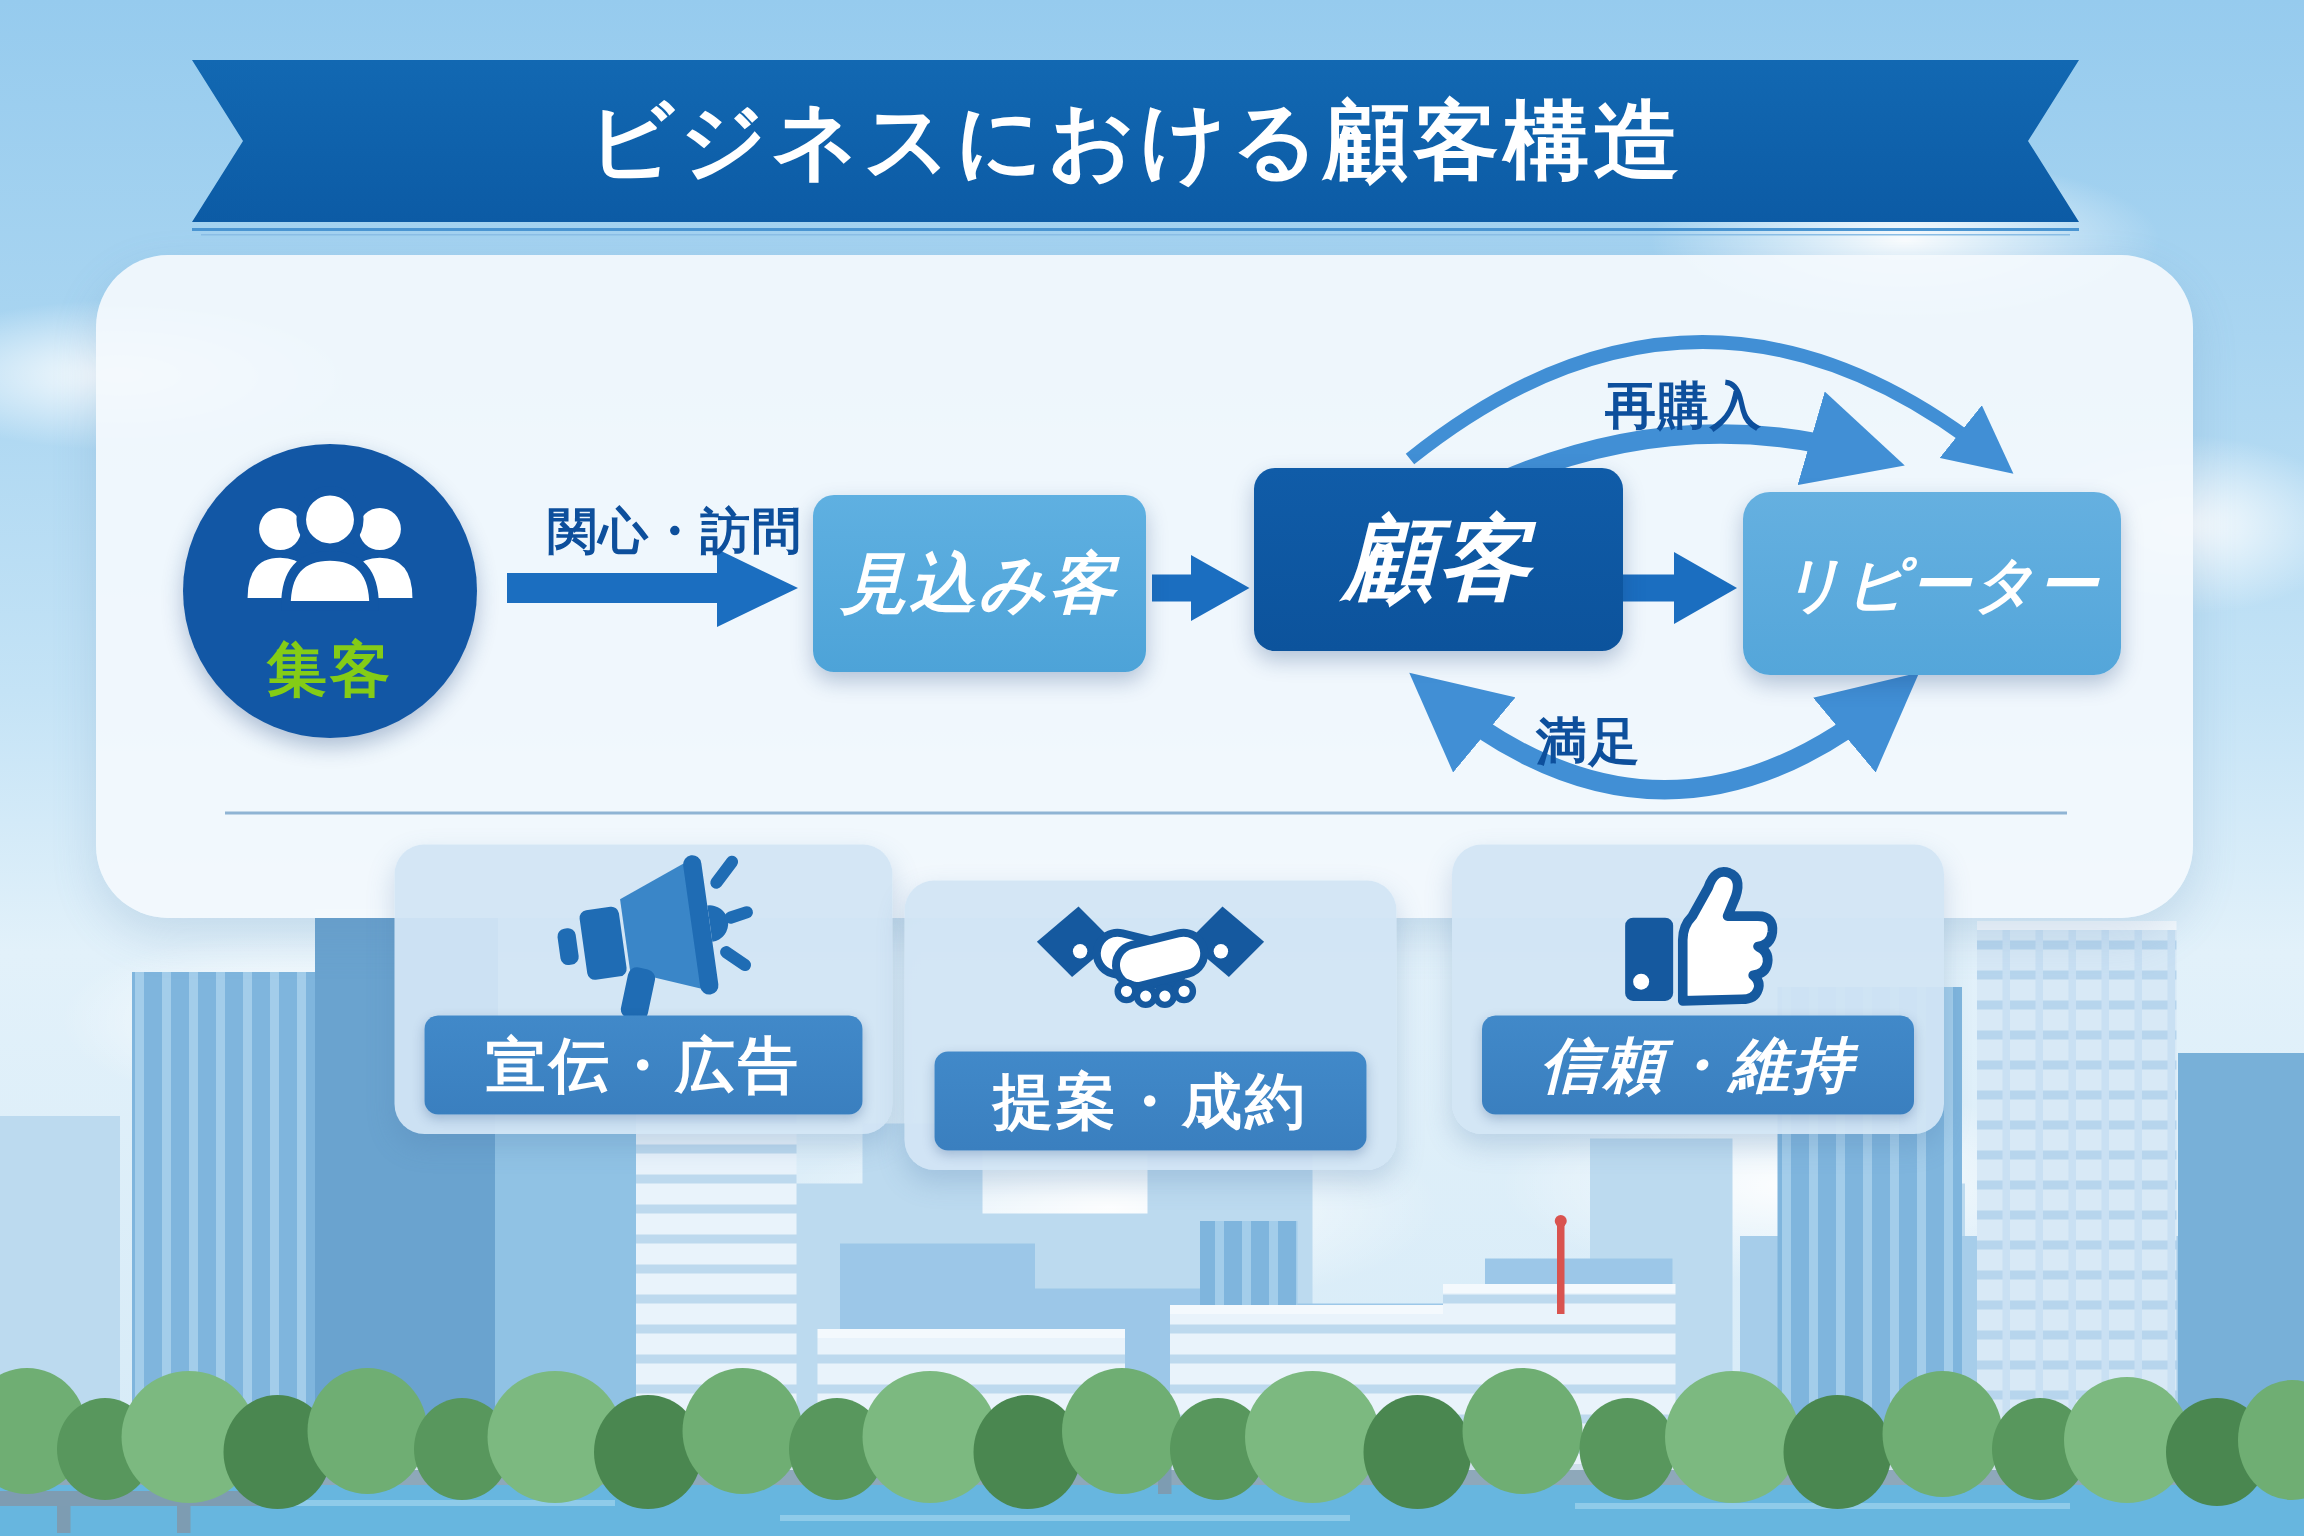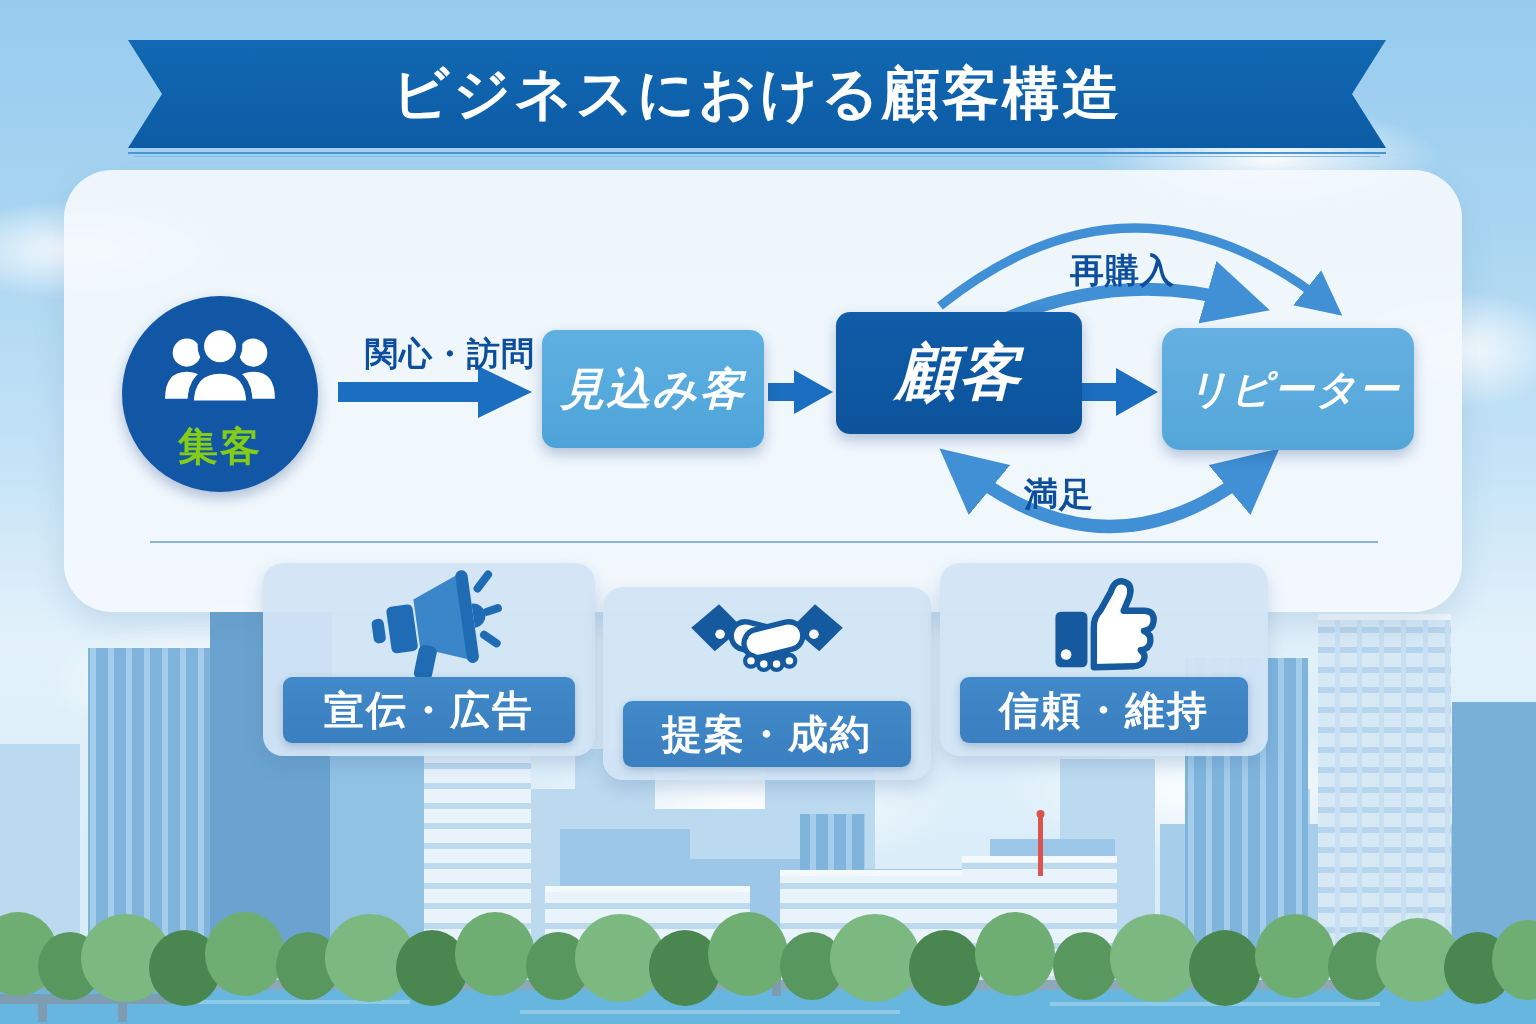--- a/index.html
+++ b/index.html
@@ -44,21 +44,21 @@
   .box-prospect{left:542px;top:330px;width:222px;height:118px;background:linear-gradient(180deg,#5fb0e1,#4da3d8);font-size:44px;}
   .box-customer{left:836px;top:312px;width:246px;height:122px;background:linear-gradient(180deg,#105ca8,#0c539c);font-size:61px;}
   .box-repeater{left:1162px;top:328px;width:240px;height:122px;background:linear-gradient(180deg,#65b0e0,#54a6da);border-radius:18px;font-size:40px;padding-left:12px;}
   
   .card{
     position:absolute;top:563px;height:193px;border-radius:20px;
     background:rgba(210,229,244,.95);box-shadow:0 8px 18px rgba(80,125,170,.25);
   }
   .card-1{left:263px;width:332px;}
   .card-2{left:603px;width:328px;margin-top:24px;}
-  .card-3{left:940px;width:328px;}
+  .card-3{left:968px;width:328px;font-style:italic;}
   .card-icon{position:absolute;left:0;top:4px;width:100%;height:112px;display:flex;align-items:center;justify-content:center;}
   .card-bar{
     position:absolute;left:20px;right:20px;bottom:13px;height:66px;border-radius:9px;
     background:linear-gradient(180deg,#4189c9,#3a7fbf);display:flex;align-items:center;justify-content:center;
     color:#fff;font-size:40px;letter-spacing:2px;box-shadow:0 3px 8px rgba(20,60,120,.25);
   }
 </style>
 </head>
 <body>
 

